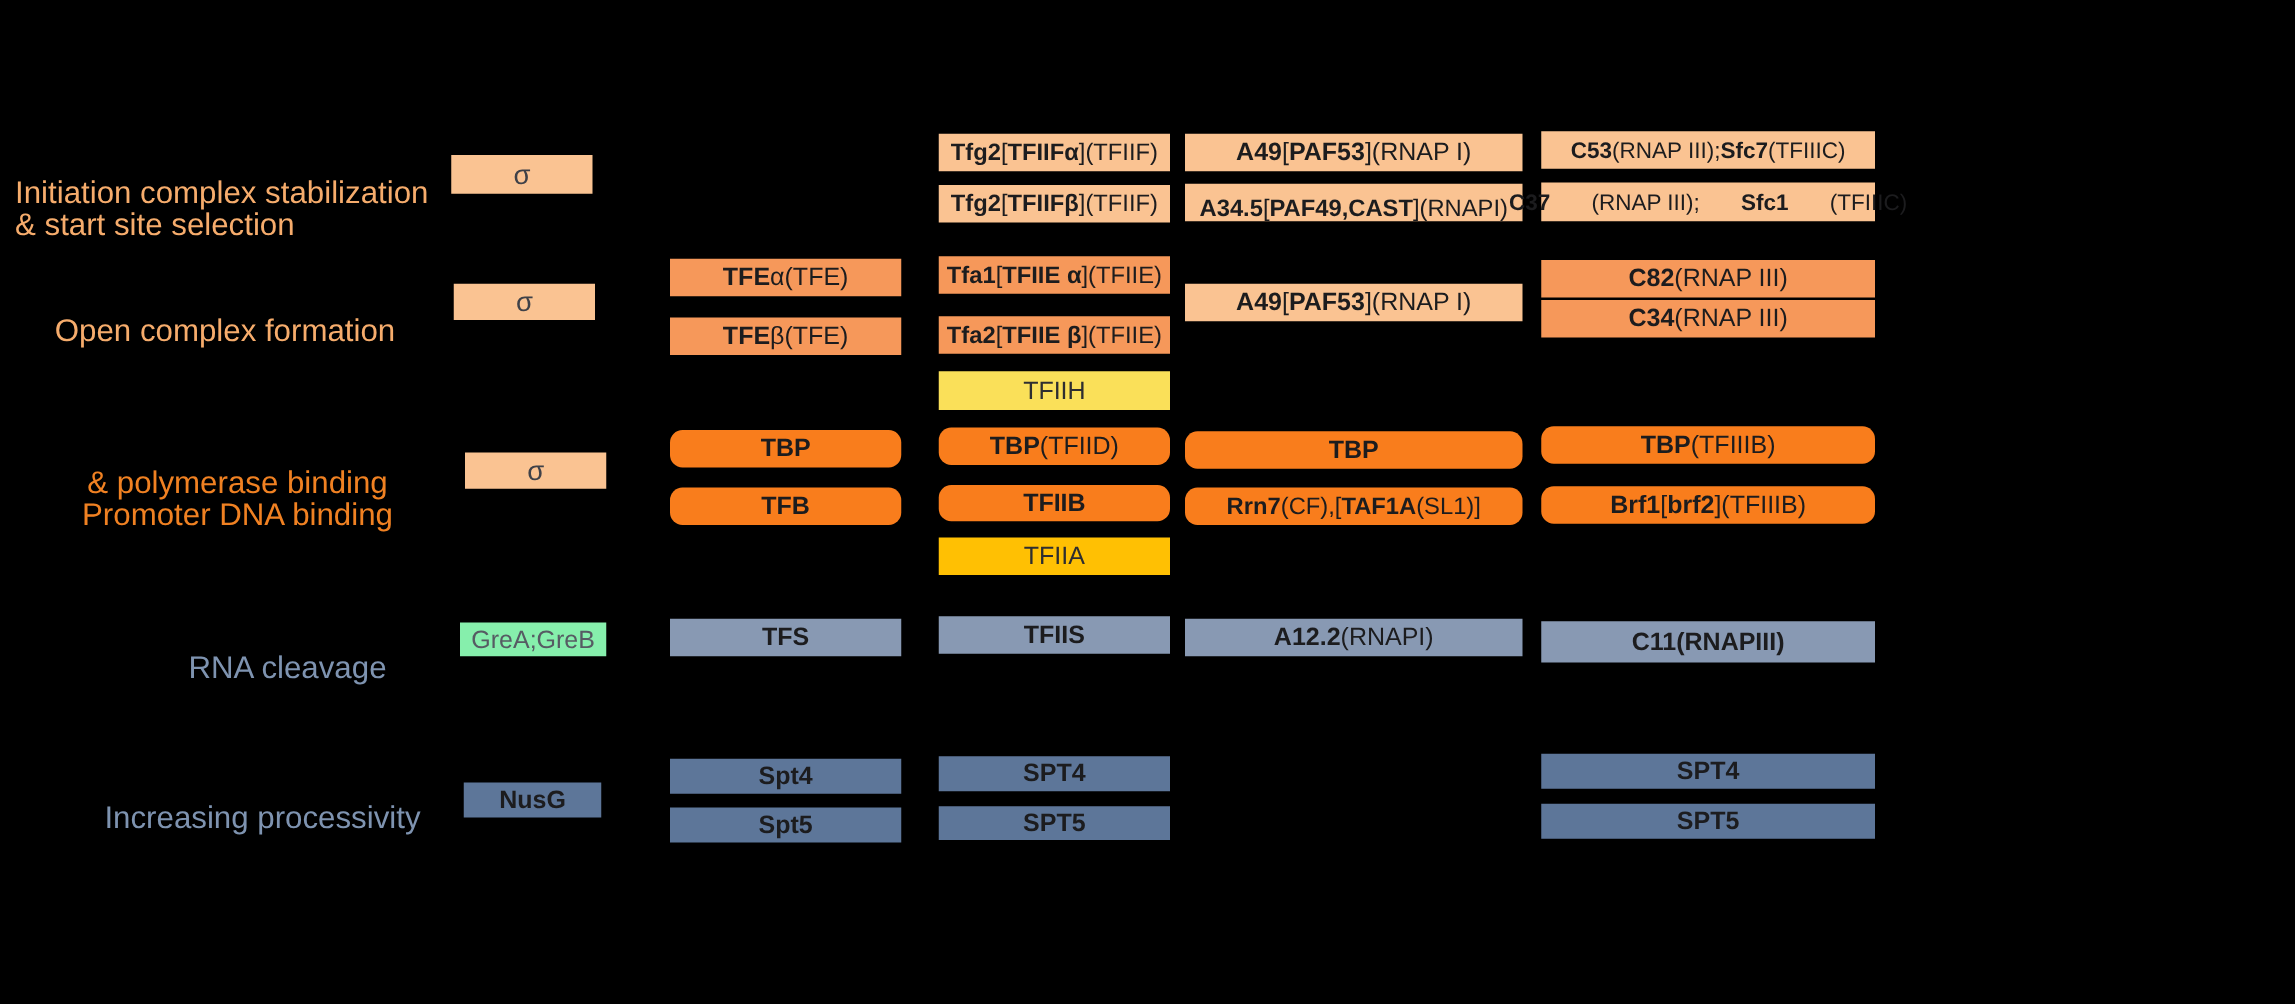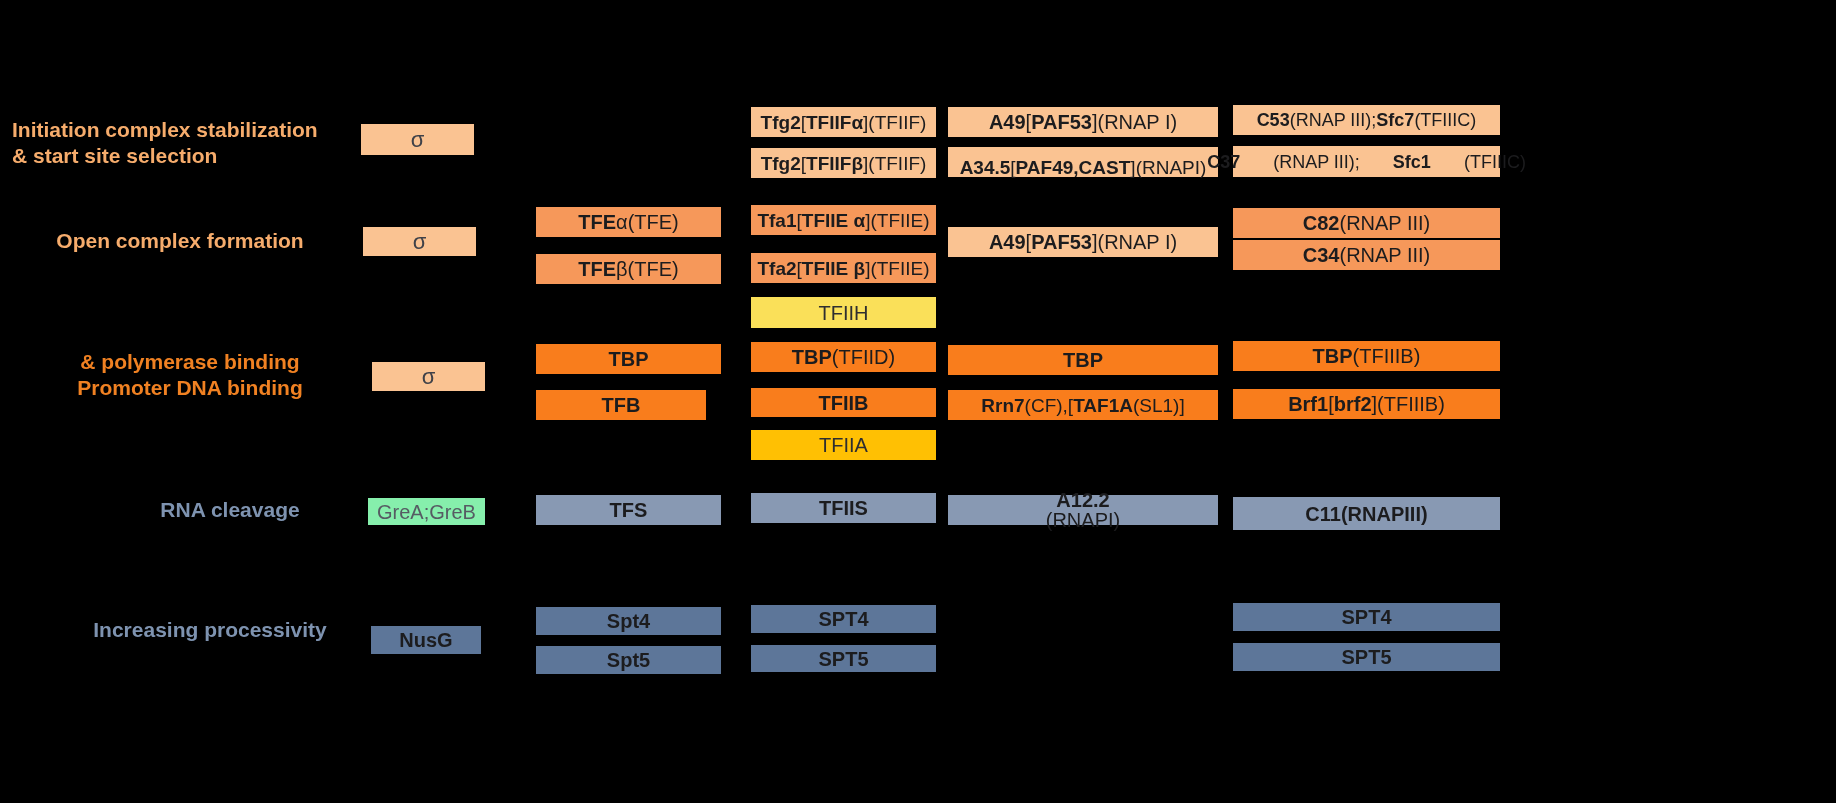--- a/index.html
+++ b/index.html
@@ -14,35 +14,36 @@
     position:absolute;
     display:flex;align-items:center;justify-content:center;
     white-space:nowrap;
     color:#1c1c1e;
     font-size:19px;
     line-height:1;
   }
   .box span{letter-spacing:0;}
   .peach{background:#fac392;}
   .morange{background:#f6985a;}
-  .borange{background:#f97d1c;}
+  .borange{background:#f97d1c;border-radius:10px;}
   .yellow{background:#fae059;}
   .gold{background:#ffc003;}
   .bluegray{background:#8899b3;}
   .darkblue{background:#5d7699;}
   .greabox{background:#86efac;color:#565b63;}
   .sigma{font-size:22px;color:#3f4148;}
   .fs18{font-size:18px;}
   .fs20{font-size:20px;}
   .plain{color:#2e2e30;}
   .rowlabel{
     position:absolute;
-    font-weight:bold;
-    font-size:21px;
+    font-weight:normal;
+    font-size:25px;
     line-height:26px;
+    margin-top:24px;
   }
   .lab-orange{color:#f6ac6c;}
   .lab-borange{color:#f08122;}
   .lab-blue{color:#7e93b0;}
   .tc{text-align:center;}
 </style>
 </head>
 <body>
 
 <div id="canvas">
@@ -159,21 +160,21 @@
   <div class="box yellow fs20 plain" style="left:751px;top:297px;width:185px;height:31px;">
       <span style="font-weight: 400;">TFIIH</span>
     </div>
 
   <div class="box peach sigma" style="left:372px;top:362px;width:113px;height:29px;">
       <span style="font-weight: 400;">σ</span>
     </div>
   <div class="box borange fs20" style="left:536px;top:344px;width:185px;height:30px;">
       <span style="font-weight: 700;">TBP</span>
     </div>
-  <div class="box borange fs20" style="left:536px;top:390px;width:170px;height:30px;">
+  <div class="box borange fs20" style="left:536px;top:390px;width:185px;height:30px;">
       <span style="font-weight: 700;">TFB</span>
     </div>
   <div class="box borange fs20" style="left:751px;top:342px;width:185px;height:30px;">
       <span style="font-weight: 700;">TBP</span>
       <span style="font-weight: 400;">(TFIID)</span>
     </div>
   <div class="box borange fs20" style="left:751px;top:388px;width:185px;height:29px;">
       <span style="font-weight: 700;">TFIIB</span>
     </div>
   <div class="box borange fs20" style="left:948px;top:345px;width:270px;height:30px;">
@@ -203,21 +204,21 @@
 
   <div class="box greabox fs20" style="left:368px;top:498px;width:117px;height:27px;">
       <span style="font-weight: 400;">GreA;GreB</span>
     </div>
   <div class="box bluegray fs20" style="left:536px;top:495px;width:185px;height:30px;">
       <span style="font-weight: 700;">TFS</span>
     </div>
   <div class="box bluegray fs20" style="left:751px;top:493px;width:185px;height:30px;">
       <span style="font-weight: 700;">TFIIS</span>
     </div>
-  <div class="box bluegray fs20" style="left:948px;top:495px;width:270px;height:30px;flex-direction:column;">
+  <div class="box bluegray fs20" style="left:948px;top:495px;width:270px;height:30px;">
       <span style="font-weight: 700;">A12.2</span>
       <span style="font-weight: 400;">(RNAPI)</span>
     </div>
   <div class="box bluegray fs20" style="left:1233px;top:497px;width:267px;height:33px;">
       <span style="font-weight: 700;">C11</span>
       <span style="font-weight: 700;">(RNAPIII)</span>
     </div>
 
   <div class="box darkblue fs20" style="left:371px;top:626px;width:110px;height:28px;">
       <span style="font-weight: 700;">NusG</span>

